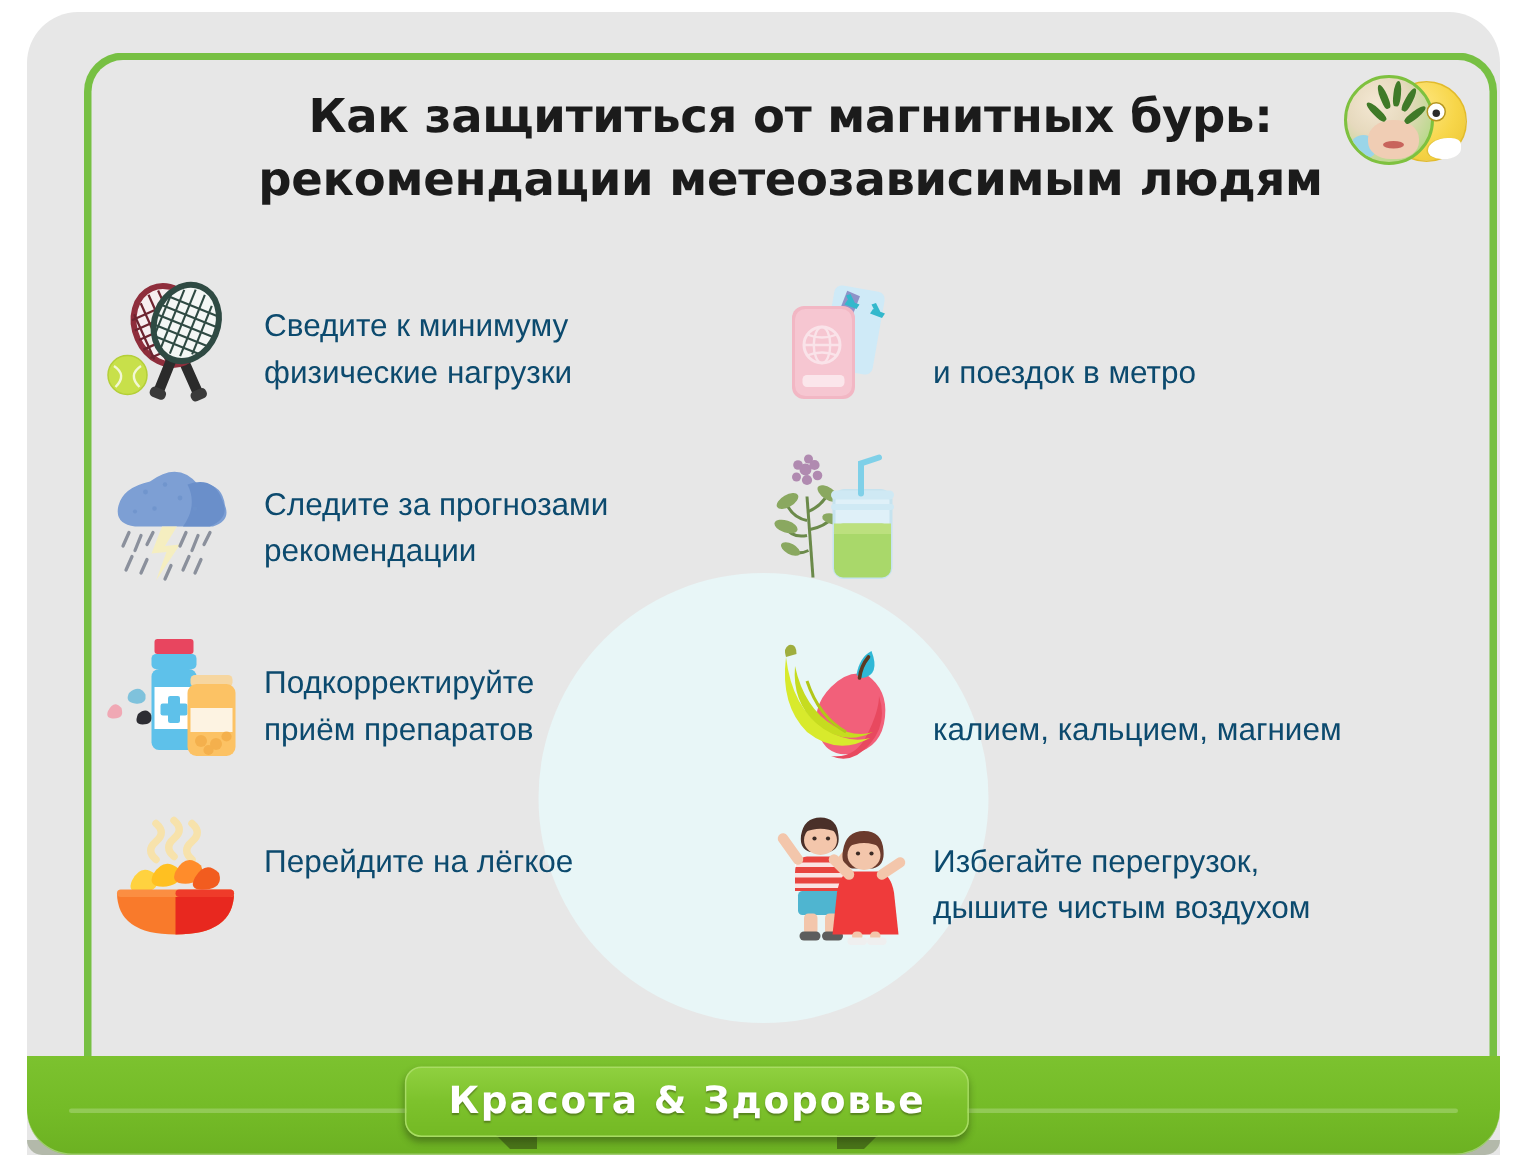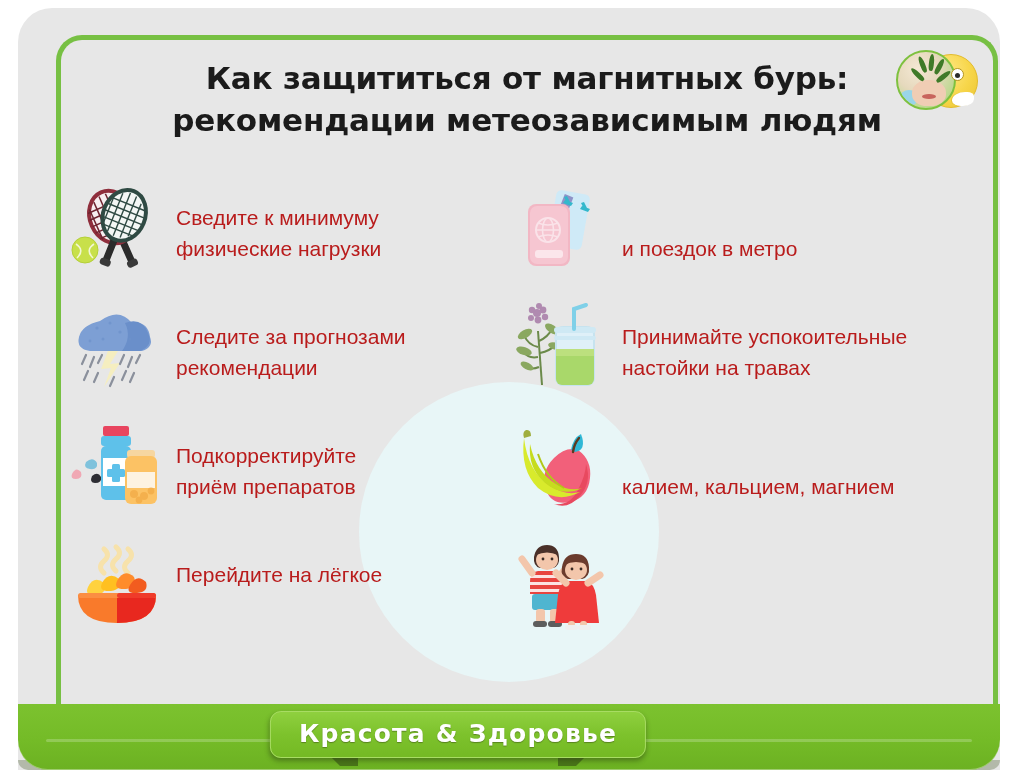--- a/index.html
+++ b/index.html
@@ -267,21 +267,21 @@
   }
   .tip-icon {
     position: relative;
     flex: 0 0 auto;
     width: 94px;
     height: 92px;
   }
   .tip-text {
     font-family: "Liberation Sans", sans-serif;
     font-size: 21px;
-    color: #b91c1c;
+    color: #0c4a6e;
     line-height: 1.48;
     padding-top: 20px;
     max-width: 340px;
   }
   .tips .tip:nth-child(even) .tip-text { max-width: 370px; }
 
   
   .ico { position: absolute; left: 0; top: 0; width: 94px; height: 92px; }
 </style>
 </head>
@@ -455,24 +455,20 @@
                 <circle cx="15" cy="17" r="3"></circle>
               <circle cx="22" cy="19" r="3.4"></circle>
             </g>
             <rect x="40" y="26" width="38" height="58" rx="7" fill="#dff0f8" stroke="#c6e3ef" stroke-width="2"></rect>
             <rect x="40" y="48" width="38" height="36" rx="6" fill="#a9d86a"></rect>
             <rect x="40" y="48" width="38" height="7" fill="#bce07e"></rect>
             <rect x="38" y="26" width="42" height="6" rx="3" fill="#cfe9f4"></rect>
             <rect x="38" y="35" width="42" height="4" rx="2" fill="#cfe9f4"></rect>
             <path d="M58 28 L58 8 L70 4" stroke="#7fd0e8" stroke-width="4" fill="none" stroke-linecap="round"></path>
           </svg>
-        </div>
-        <div class="tip-text">
-          <span>Принимайте успокоительные</span><br>
-          <span>настойки на травах</span>
         </div>
       </div>
 
       <div class="tip">
         <div class="tip-icon">
           <svg class="ico" viewBox="0 0 94 92">
             <g>
               <path d="M2 54 q4 -8 9 -2 q2 7 -5 7 q-6 0 -4 -5z" fill="#f0a8b4"></path>
               <path d="M16 42 q7 -6 11 1 q1 7 -7 6 q-7 -1 -4 -7z" fill="#7fc2dc"></path>
               <path d="M22 56 q6 -5 9 1 q1 6 -6 6 q-6 0 -3 -7z" fill="#2d2d33"></path>
@@ -584,20 +580,24 @@
               <path d="M50 42 h20 q8 2 10 14 l3 28 h-44 l3 -28 q2 -12 8 -14z" fill="#ef3b3b"></path>
               <path d="M50 44 L40 34" stroke="#f3c6ab" stroke-width="7" stroke-linecap="round"></path>
               <path d="M72 44 L84 36" stroke="#f3c6ab" stroke-width="7" stroke-linecap="round"></path>
               <rect x="52" y="82" width="7" height="6" rx="3" fill="#f3c6ab"></rect>
               <rect x="64" y="82" width="7" height="6" rx="3" fill="#f3c6ab"></rect>
               <rect x="49" y="86" width="13" height="5" rx="2.5" fill="#efefef"></rect>
               <rect x="62" y="86" width="13" height="5" rx="2.5" fill="#efefef"></rect>
             </g>
           </svg>
         </div>
+        <div class="tip-text">
+          <span>Избегайте перегрузок,</span><br>
+          <span>дышите чистым воздухом</span>
+        </div>
       </div>
 
     </div>
   </div>
 
   <div class="band-shadow"></div>
   <div class="green-band">
     <div class="band-hairline" style="position:absolute;left:28px;bottom:28px;width:926px;"></div>
   </div>
   <div class="notch left"></div>

